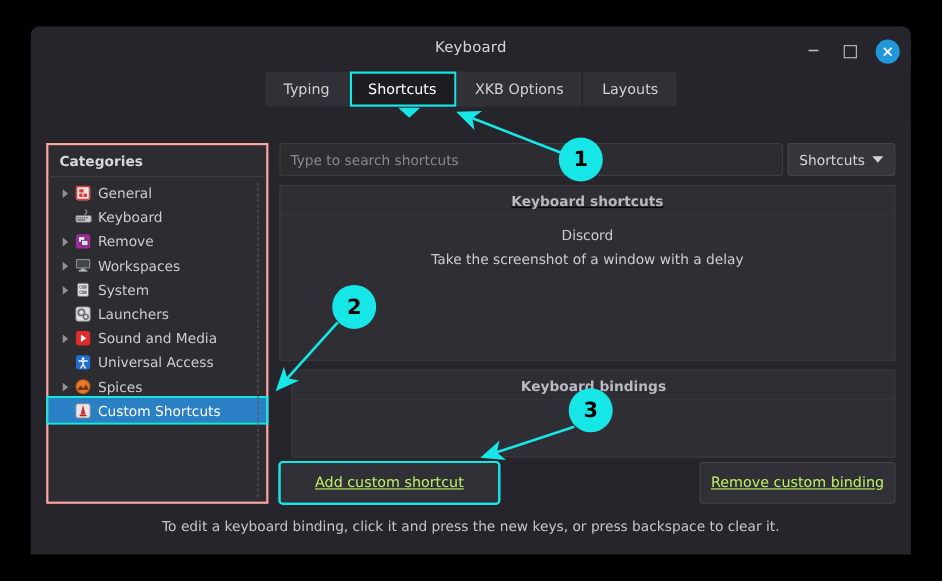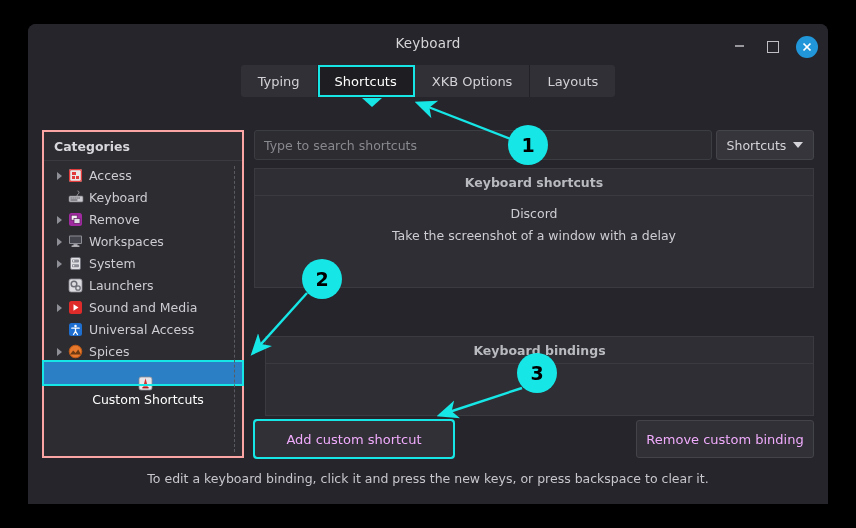--- a/index.html
+++ b/index.html
@@ -44,21 +44,21 @@
   .sb-list{position:absolute;left:0;right:0;top:29px;bottom:0;padding-top:3px;}
   .sb-item{position:relative;height:22px;display:flex;align-items:center;
            padding-left:10px;font-size:12.5px;color:#ccccd2;box-sizing:border-box;}
   .sb-item .arrow{width:13px;height:13px;flex:0 0 13px;position:relative;}
   .sb-item .arrow.has::after{content:"";position:absolute;left:3px;top:3px;
            border-left:5px solid #8f8f97;border-top:4px solid transparent;
            border-bottom:4px solid transparent;}
   .sb-item .ico{width:17px;height:17px;flex:0 0 17px;margin-right:5px;
            display:flex;align-items:center;justify-content:center;}
   .sb-item.sel{background:#2b7fc4;color:#ffffff;}
-  .sb-item.hl{outline:2px solid #16e6e6;outline-offset:0px;flex-direction:column;}
+  .sb-item.hl{outline:2px solid #16e6e6;outline-offset:0px;}
   .sb-scroll{position:absolute;right:4px;top:34px;bottom:4px;width:3px;
              border-left:1px dashed #5a5a62;}
 
   
   .content{position:absolute;left:212px;top:0;right:0;bottom:0;}
   .searchrow{position:absolute;left:0;right:0;top:0;height:30px;display:flex;gap:4px;}
   .search{flex:1 1 auto;background:#2c2c31;border:1px solid #3c3c43;border-radius:3px;
           display:flex;align-items:center;padding-left:9px;box-sizing:border-box;}
   .search span{font-size:12.5px;color:#88888f;}
   .dropbtn{flex:0 0 98px;background:#35353b;border:1px solid #44444b;border-radius:3px;
@@ -68,30 +68,30 @@
          border-top:6px solid #d4d4d9;}
 
   .sechead{height:28px;display:flex;align-items:center;justify-content:center;
            font-size:12.5px;font-weight:bold;color:#b9b9c0;background:#2e2e34;
            border:1px solid #3a3a40;box-sizing:border-box;}
   .listbox{background:#2e2e34;border:1px solid #3a3a40;border-top:none;box-sizing:border-box;
            padding-top:6px;}
   .listrow{height:22px;display:flex;align-items:center;justify-content:center;
            font-size:12.5px;color:#cdcdd3;}
 
-  .shortcuts-area{position:absolute;left:0;right:0;top:38px;height:120px;}
+  .shortcuts-area{position:absolute;left:0;right:0;top:38px;height:160px;text-decoration:underline;}
   .shortcuts-area .listbox{position:absolute;left:0;right:0;top:28px;bottom:0;}
 
   .bindings-area{position:absolute;left:11px;right:0;top:206px;height:80px;}
   .bindings-area .listbox{position:absolute;left:0;right:0;top:28px;bottom:0;}
 
   .btnrow{position:absolute;left:0;right:0;top:290px;height:38px;}
   .btn{position:absolute;top:0;height:38px;background:#303036;border:1px solid #43434a;
        border-radius:3px;display:flex;align-items:center;justify-content:center;
-       font-size:13px;color:#f0abfc;box-sizing:border-box;}
+       font-size:13px;color:#bef264;box-sizing:border-box;text-decoration:underline;}
   .btn.add{left:0;width:200px;}
   .btn.rem{right:0;width:178px;}
   .btn.hl{outline:2px solid #16e6e6;outline-offset:-1px;border-color:#16e6e6;}
 
   .footer{position:absolute;left:14px;right:14px;bottom:14px;height:24px;
           display:flex;align-items:center;justify-content:center;
           font-size:12.5px;color:#c6c6cc;}
 
   
   .anno{position:absolute;left:0;top:0;width:856px;height:528px;pointer-events:none;}
@@ -142,21 +142,21 @@
 
             <div class="sb-item">
               <span class="arrow has"></span>
               <span class="ico">
                 <svg width="15" height="15" viewBox="0 0 15 15">
                     <rect x="1" y="1" width="13" height="13" rx="2" fill="#e8e8e8"></rect>
                     <path d="M4 4h4v3H4zM8 8h3v3H8zM4 8h3v3H4z" fill="#e03a3a"></path>
                     <rect x="1.6" y="1.6" width="11.8" height="11.8" rx="1.6" fill="none" stroke="#e03a3a" stroke-width="1.3"></rect>
                   </svg>
               </span>
-              <span>Access</span>
+              <span>General</span>
             </div>
 
             <div class="sb-item">
               <span class="arrow"></span>
               <span class="ico">
                 <svg width="16" height="14" viewBox="0 0 16 14">
                     <rect x="1" y="6" width="14" height="6" rx="1" fill="#c9c9cf" stroke="#6d6d74" stroke-width=".7"></rect>
                     <path d="M9 6c0-2 2-2 2-3.5S9.5 1 9.5 1" fill="none" stroke="#9a9aa2" stroke-width="1"></path>
                     <g fill="#5c5c63">
                       <rect x="2.4" y="7.4" width="1.4" height="1.2"></rect>

